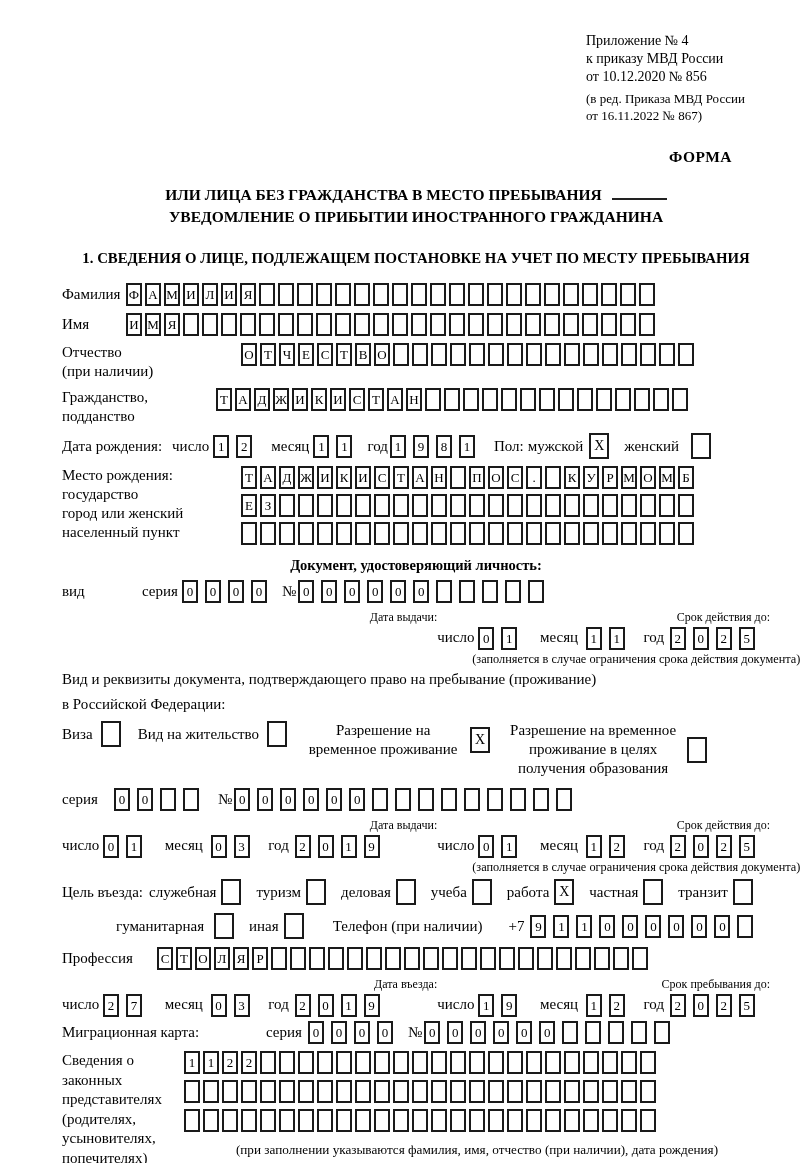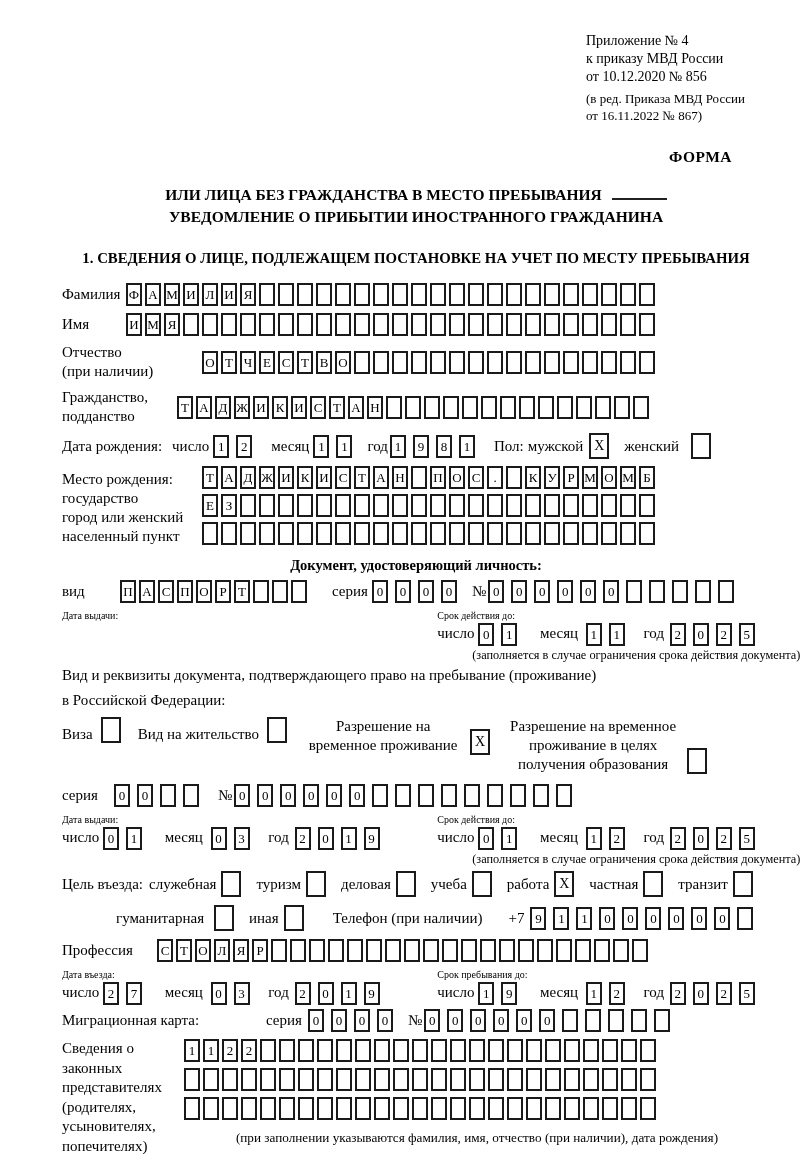--- a/index.html
+++ b/index.html
@@ -19,45 +19,45 @@
   .sec-head { text-align:center; font-weight:bold; font-size:14.8px; margin-top:22px; }
 
   
   .cells { display:inline-block; white-space:nowrap; vertical-align:middle; }
   .cell { display:inline-block; width:16px; height:23px; border:2px solid #1a1a1a; margin-right:3px;
           text-align:center; font-size:13px; line-height:19px; vertical-align:middle; background:#fff; }
   .cb .cell { width:20px; height:26px; line-height:22px; font-size:14px; }
   .spread .cell { margin-right:7px; }
 
   .row { display:flex; align-items:center; margin-bottom:7px; }
-  .row.top { align-items:center; }
+  .row.top { align-items:flex-start;gap:39px; }
   .lbl { flex:0 0 auto; }
   .w64 { width:64px; } .w115 { width:115px; } .w140 { width:140px; } .w95 { width:95px; }
   .lblblock { line-height:19px; }
   .stack .srow { margin-bottom:5px; white-space:nowrap; }
 
   .fields { margin-top:16px; }
   .inline-lbl { margin:0 4px 0 12px; }
   .inline-lbl.first { margin-left:10px; }
   .tight { margin:0 2px 0 8px; }
 
   .center-bold { text-align:center; font-weight:bold; font-size:14.5px; margin:2px 0 6px 0; }
 
   .date-pair { display:flex; margin-bottom:4px; }
   .date-col { }
   .date-col.left { width:53%; }
   .date-col.right { width:47%; }
-  .date-head { text-align:left; font-size:10px; margin-bottom:2px; }
+  .date-head { text-align:right; font-size:12px; margin-bottom:2px; }
   .date-fields { white-space:nowrap; }
   .date-note { font-size:12.3px; text-align:right; margin-top:2px; white-space:nowrap;margin-left:35px; }
 
   .plain-line { margin:2px 0 8px 0; }
 
   .options-row { display:flex; align-items:flex-start; margin:4px 0 10px 0; }
-  .opt { display:flex; align-items:flex-end; margin-right:14px; }
+  .opt { display:flex; align-items:center; margin-right:14px; }
   .opt .optlbl { margin-right:8px; }
   .opt .wrap160 { width:158px; text-align:center; line-height:19px; }
   .opt .wrap175 { width:172px; text-align:center; line-height:19px; }
 
   .purpose-row { display:flex; align-items:center; margin-bottom:8px; flex-wrap:nowrap; }
   .purpose-row .plbl { margin:0 5px 0 12px; }
   .purpose-row .plbl.first { margin-left:6px; }
 
   .legal { display:flex; align-items:flex-start; margin-top:2px; }
   .legal .lbl-col { width:122px; line-height:19.5px; }
@@ -141,21 +141,20 @@
       <div class="stack">
         <div class="srow cells"><span class="cell">Т</span><span class="cell">А</span><span class="cell">Д</span><span class="cell">Ж</span><span class="cell">И</span><span class="cell">К</span><span class="cell">И</span><span class="cell">С</span><span class="cell">Т</span><span class="cell">А</span><span class="cell">Н</span><span class="cell"></span><span class="cell">П</span><span class="cell">О</span><span class="cell">С</span><span class="cell">.</span><span class="cell"></span><span class="cell">К</span><span class="cell">У</span><span class="cell">Р</span><span class="cell">М</span><span class="cell">О</span><span class="cell">М</span><span class="cell">Б</span></div>
         <div class="srow cells"><span class="cell">Е</span><span class="cell">З</span><span class="cell"></span><span class="cell"></span><span class="cell"></span><span class="cell"></span><span class="cell"></span><span class="cell"></span><span class="cell"></span><span class="cell"></span><span class="cell"></span><span class="cell"></span><span class="cell"></span><span class="cell"></span><span class="cell"></span><span class="cell"></span><span class="cell"></span><span class="cell"></span><span class="cell"></span><span class="cell"></span><span class="cell"></span><span class="cell"></span><span class="cell"></span><span class="cell"></span></div>
         <div class="srow cells"><span class="cell"></span><span class="cell"></span><span class="cell"></span><span class="cell"></span><span class="cell"></span><span class="cell"></span><span class="cell"></span><span class="cell"></span><span class="cell"></span><span class="cell"></span><span class="cell"></span><span class="cell"></span><span class="cell"></span><span class="cell"></span><span class="cell"></span><span class="cell"></span><span class="cell"></span><span class="cell"></span><span class="cell"></span><span class="cell"></span><span class="cell"></span><span class="cell"></span><span class="cell"></span><span class="cell"></span></div>
       </div>
     </div>
 
     <div class="center-bold">Документ, удостоверяющий личность:</div>
     <div class="row">
       <span class="lbl" style="width:58px">вид</span>
-      <span class="cells"><span class="cell">П</span><span class="cell">А</span><span class="cell">С</span><span class="cell">П</span><span class="cell">О</span><span class="cell">Р</span><span class="cell">Т</span><span class="cell"></span><span class="cell"></span><span class="cell"></span></span>
       <span class="inline-lbl" style="margin-left:22px">серия</span>
       <span class="cells spread"><span class="cell">0</span><span class="cell">0</span><span class="cell">0</span><span class="cell">0</span></span>
       <span class="tight">№</span>
       <span class="cells spread"><span class="cell">0</span><span class="cell">0</span><span class="cell">0</span><span class="cell">0</span><span class="cell">0</span><span class="cell">0</span><span class="cell"></span><span class="cell"></span><span class="cell"></span><span class="cell"></span><span class="cell"></span></span>
     </div>
 
     <div class="date-pair">
       <div class="date-col left">
         <div class="date-head">Дата выдачи:</div>
       </div>

